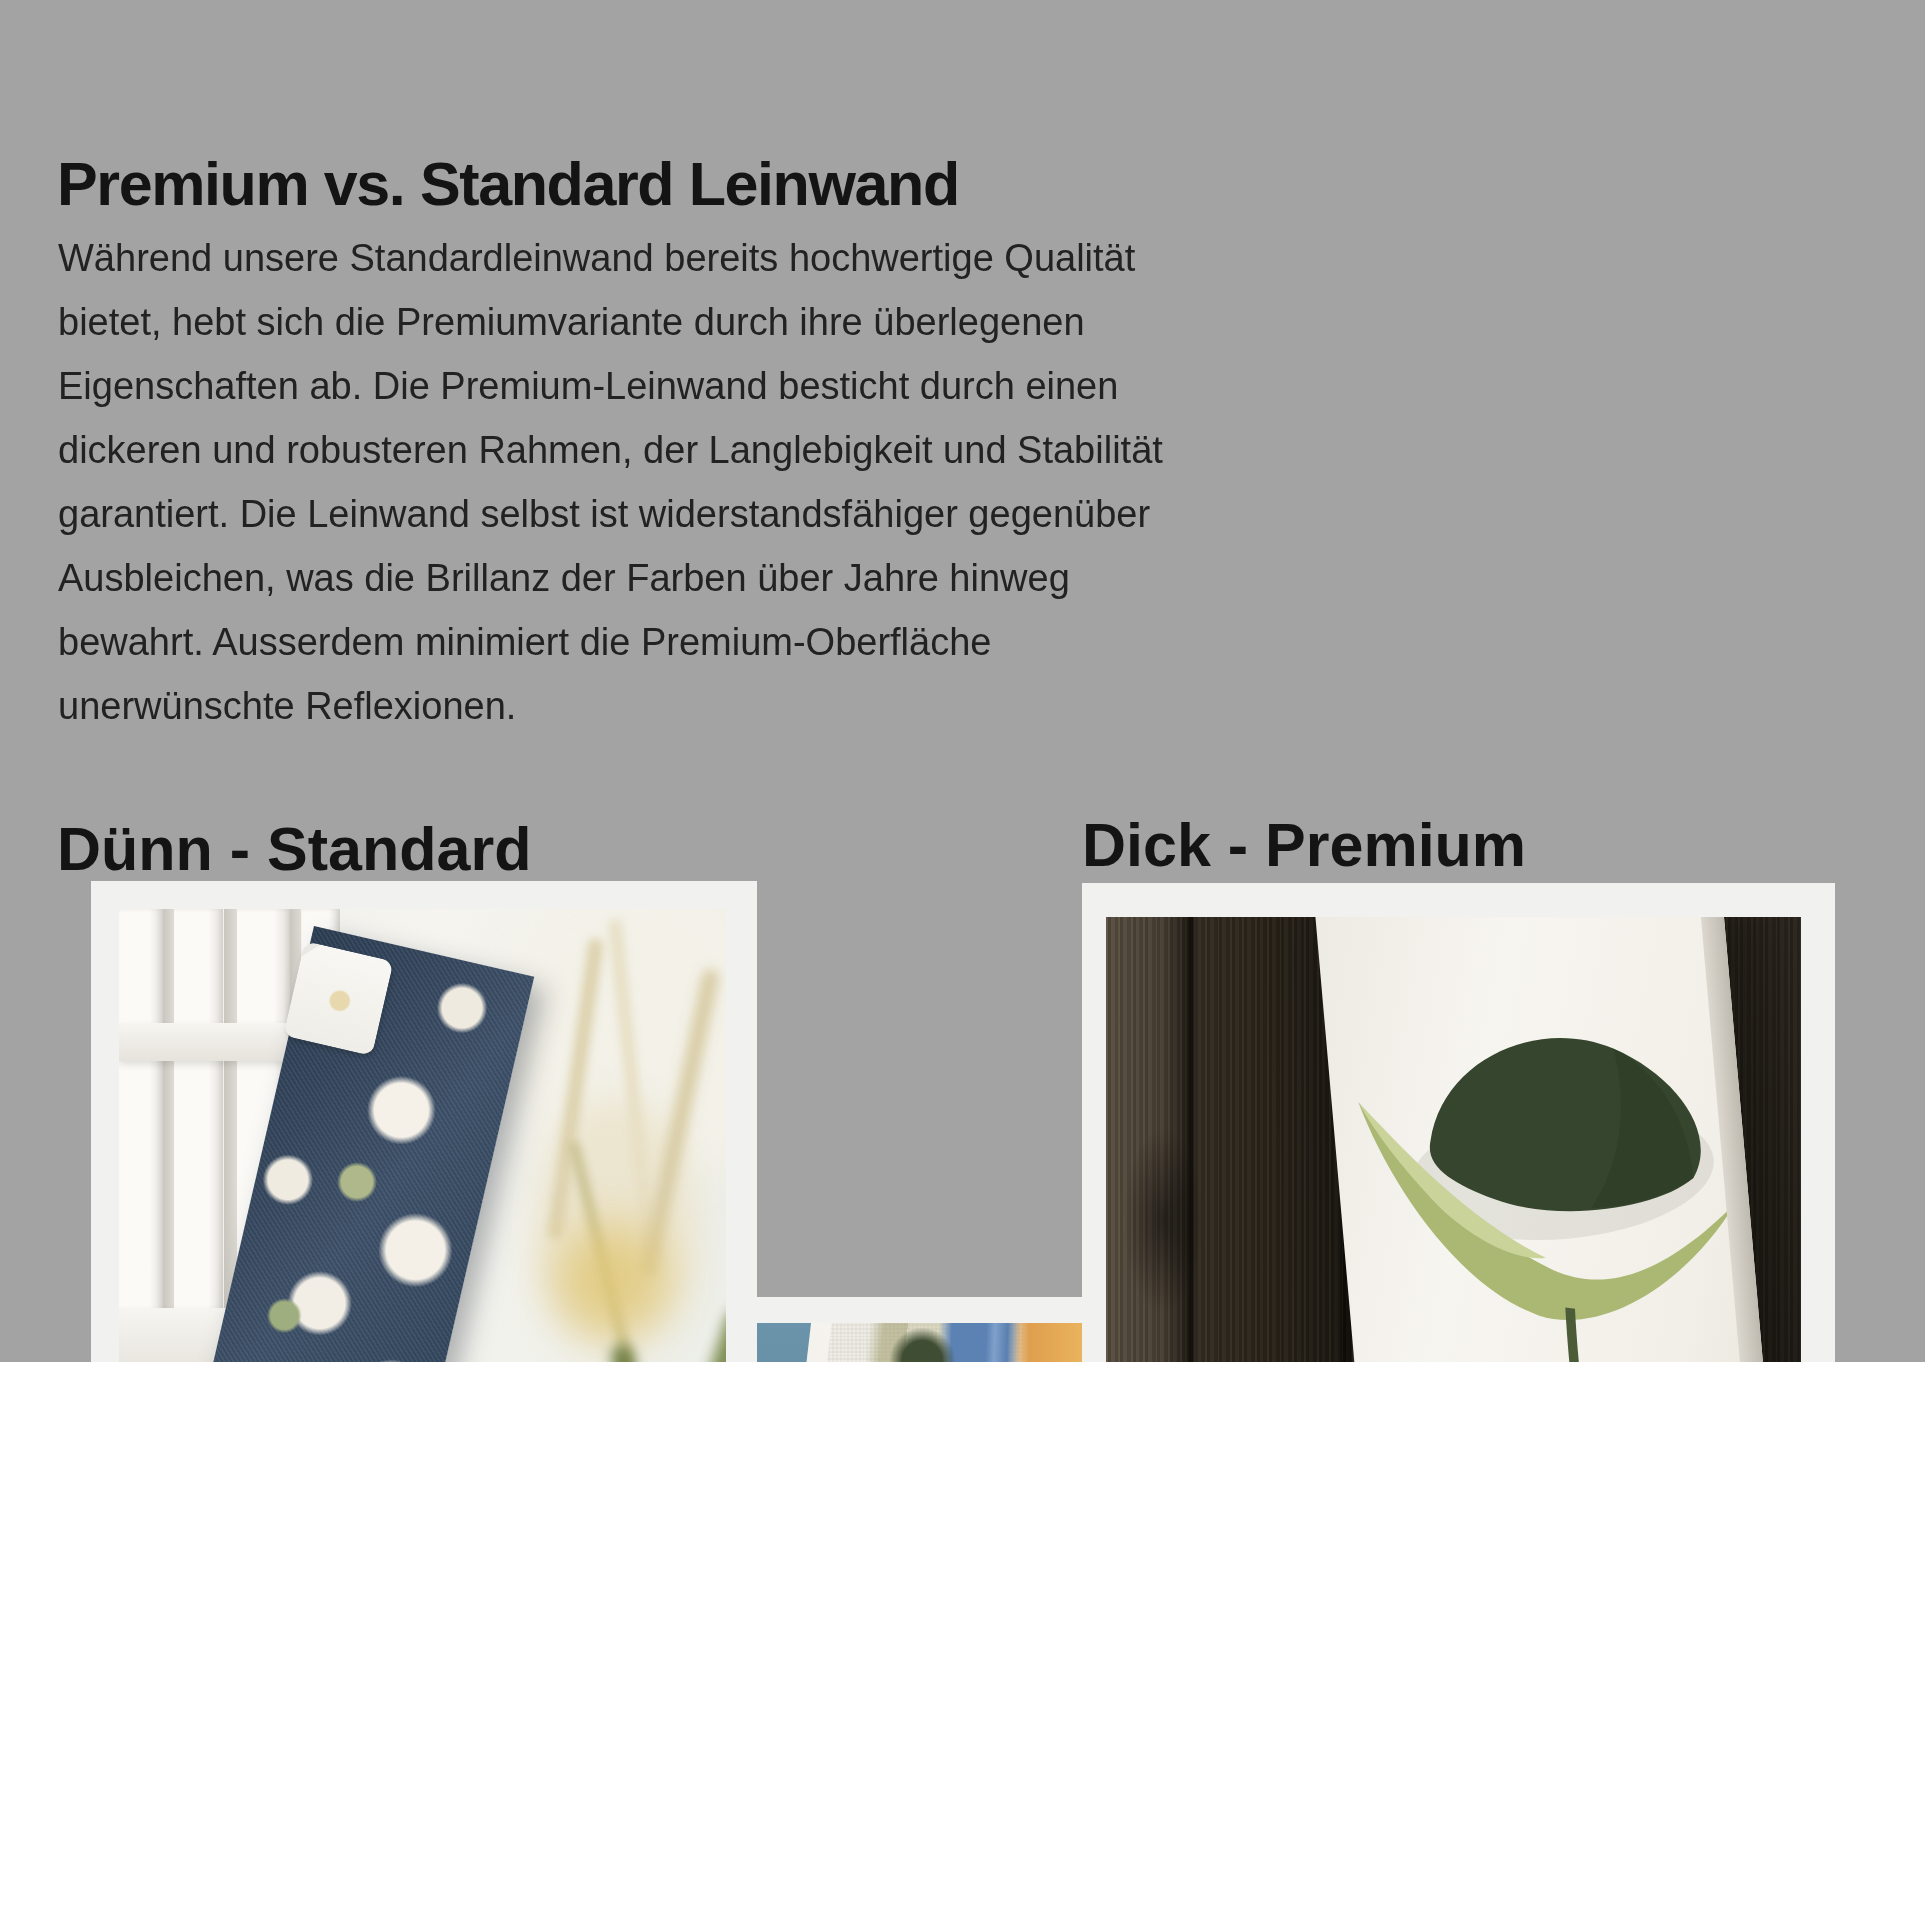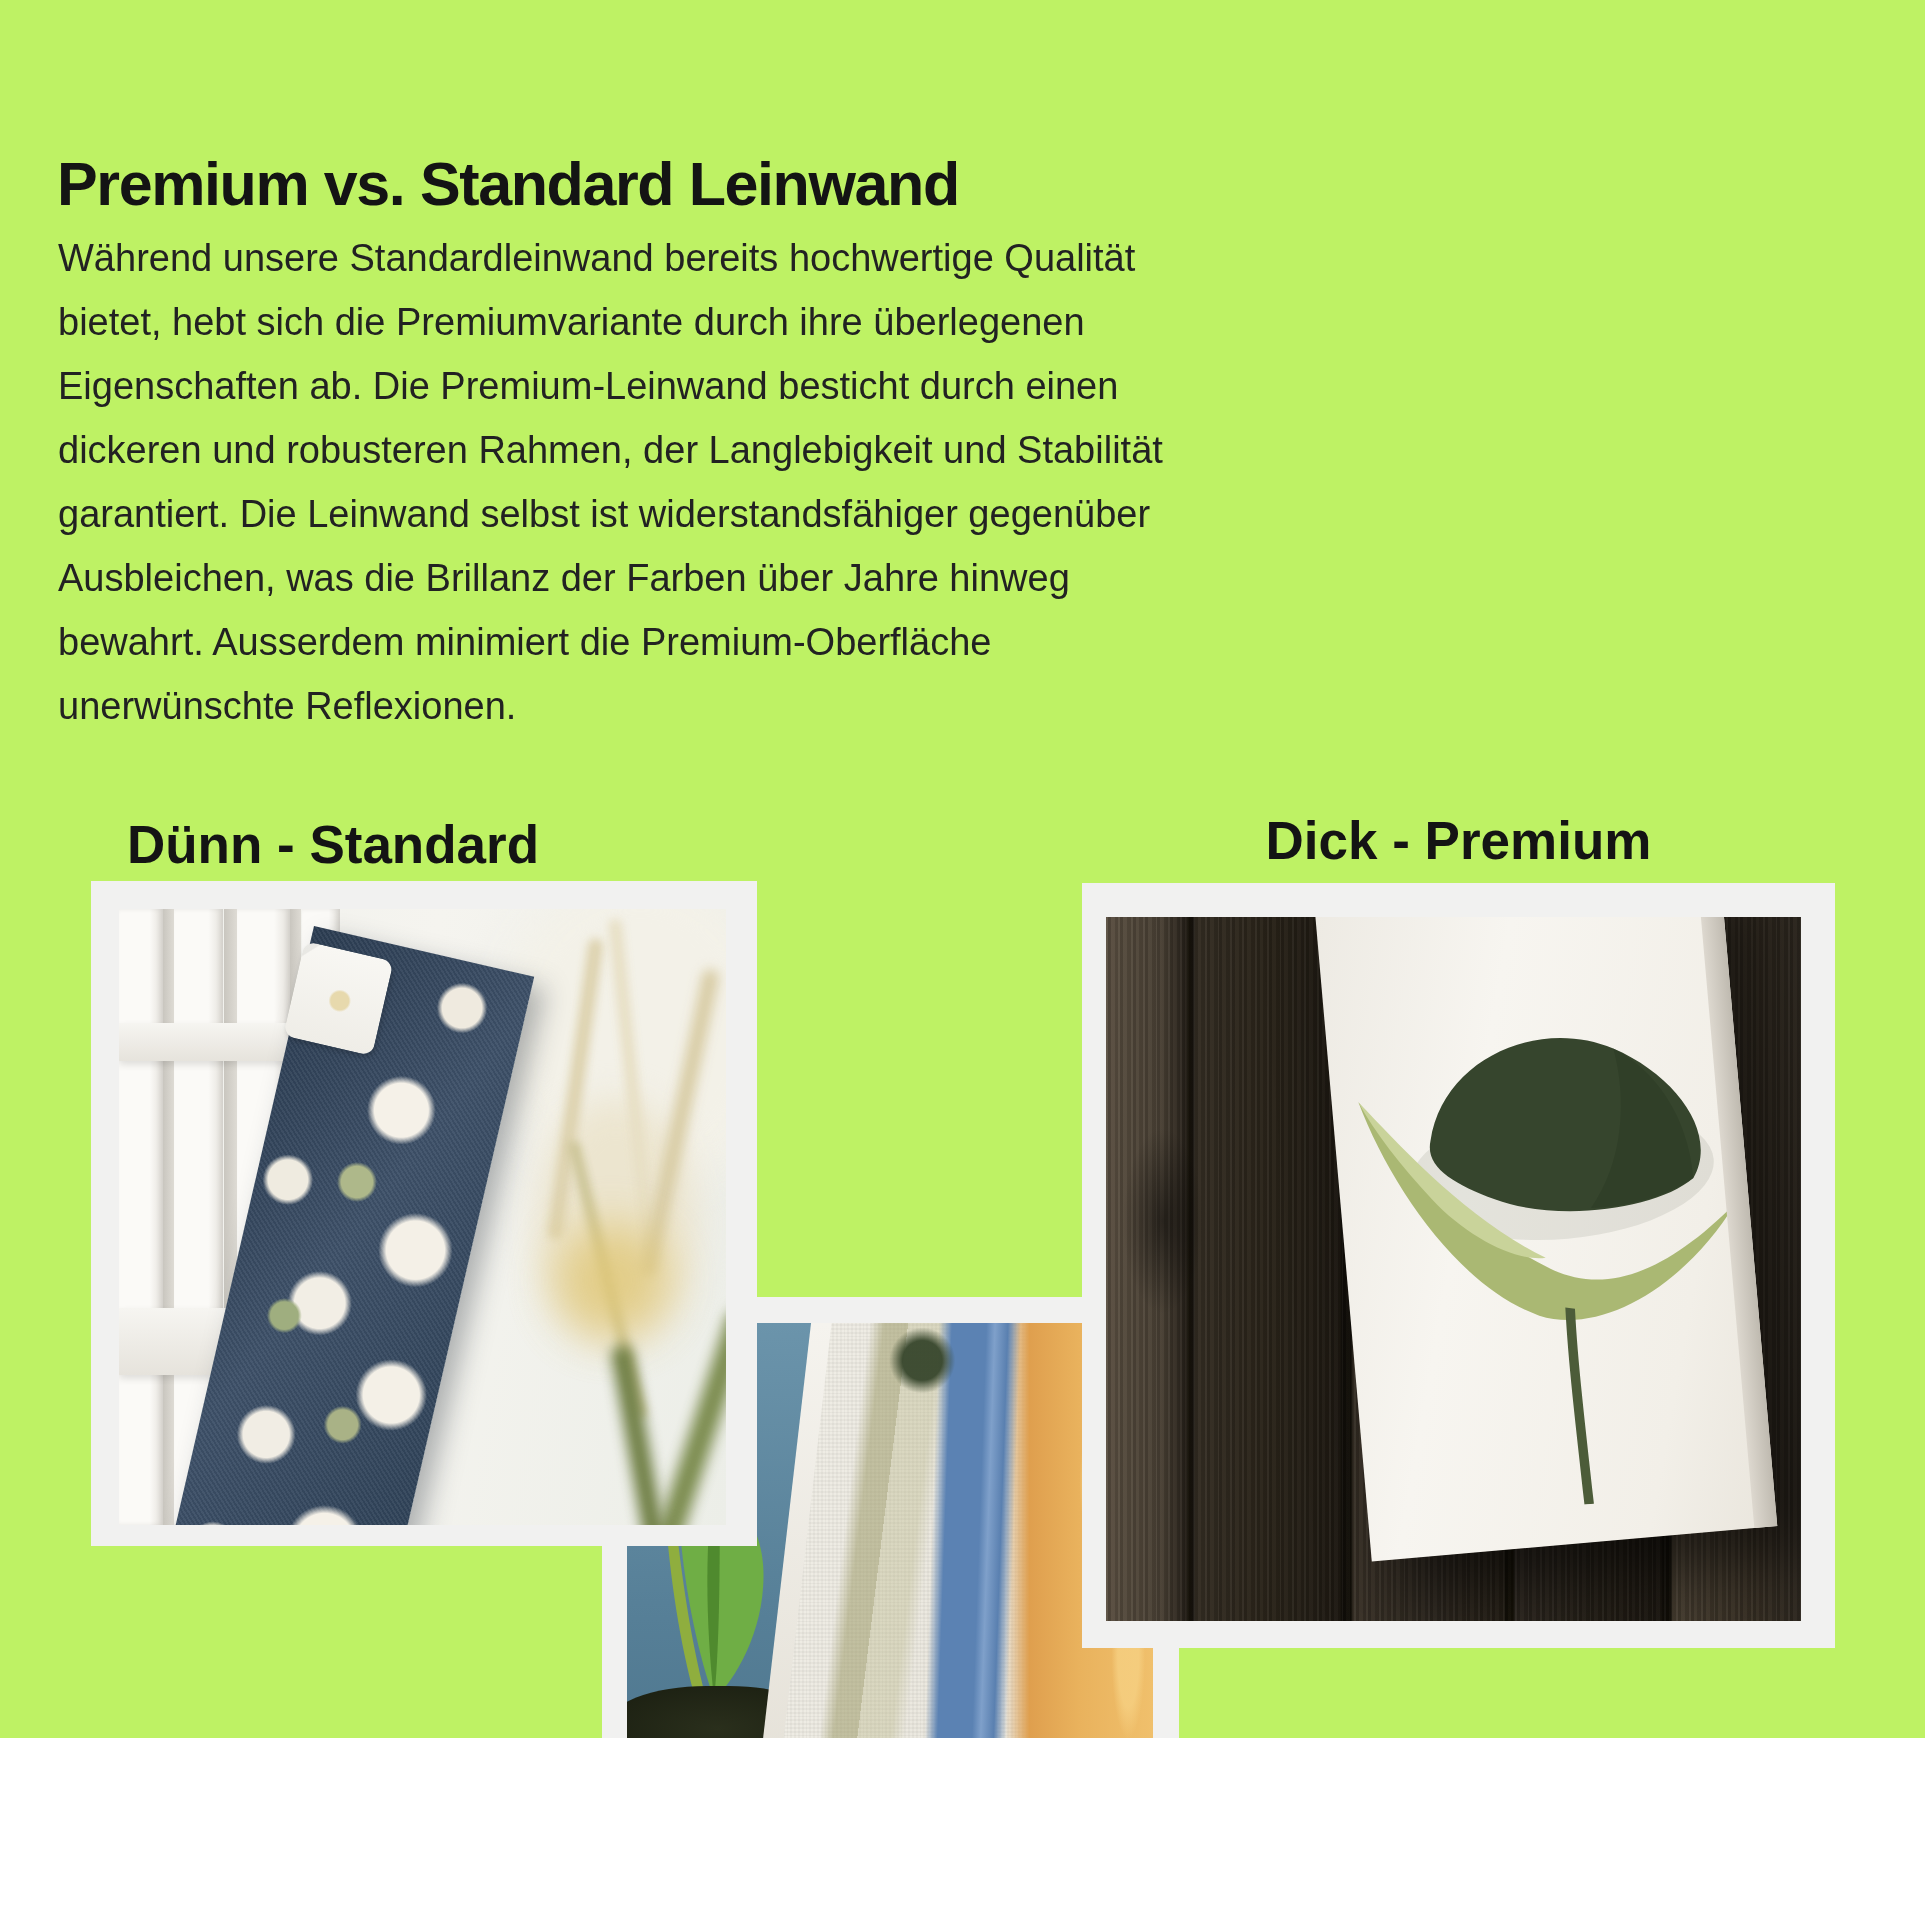--- a/index.html
+++ b/index.html
@@ -1,33 +1,33 @@
 <!DOCTYPE html>
 <html style="font-size:15px"><head>
 <meta charset="utf-8">
 <style>
   html,body{margin:0;padding:0;background:#ffffff;}
-  .page{position:relative;width:1926px;height:1738px;background:#bef264;overflow:hidden;
+  .page{position:relative;width:1926px;height:1362px;background:#a3a3a3;overflow:hidden;
         font-family:"Liberation Sans",sans-serif;color:#1c1c1c;}
   .abs{position:absolute;}
 
   
   .title{left:57px;top:107px;width:1141px;font-size:61px;line-height:72px;font-weight:800;
          letter-spacing:-1.4px;color:#141414;}
   .intro{left:58px;top:188px;width:1108px;font-size:38px;line-height:64px;font-weight:400;
          color:#222222;}
 
   
   .logo{left:1480px;top:131px;width:323px;text-align:center;}
   .logo svg{display:block;margin:0 auto;}
   .wordmark{margin-top:5.7px;font-family:"Liberation Serif",serif;font-size:38px;
             letter-spacing:21px;color:#3e3e3e;text-indent:11.4px;}
 
   
-  .compare-heading{font-size:53px;font-weight:800;color:#141414;text-align:center;}
+  .compare-heading{font-size:61px;font-weight:800;color:#141414;text-align:left;}
   .heading-standard{left:57px;top:814px;width:552px;}
   .heading-premium{left:1082px;top:810px;width:753px;}
 
   
   .panel{background:#f1f1f0;}
   .panel-standard{left:91px;top:881px;width:666px;height:665px;z-index:3;}
   .panel-middle{left:602px;top:1297px;width:577px;height:586px;z-index:1;}
   .panel-premium{left:1082px;top:883px;width:753px;height:765px;z-index:3;}
   .photo{position:absolute;overflow:hidden;background:#e8e6e1;}
 

